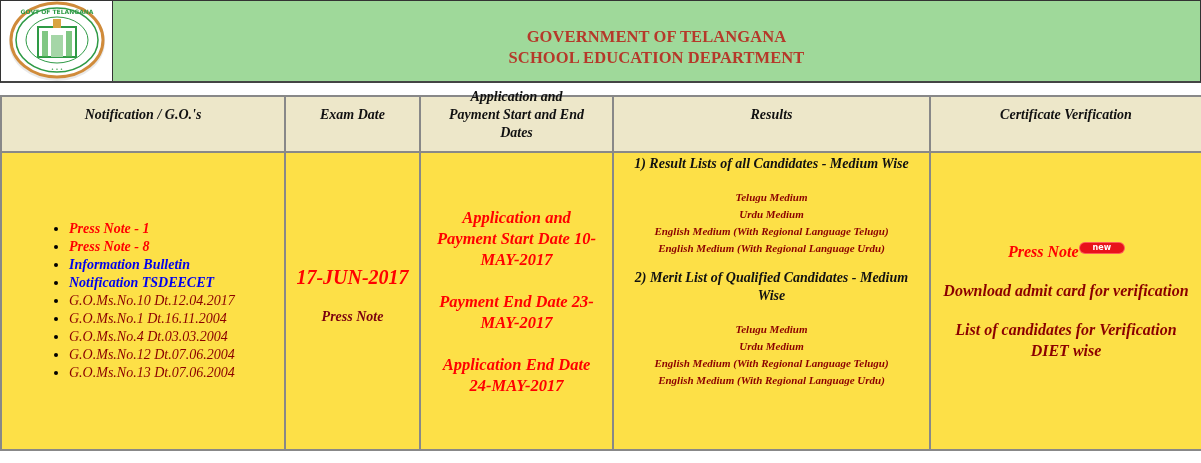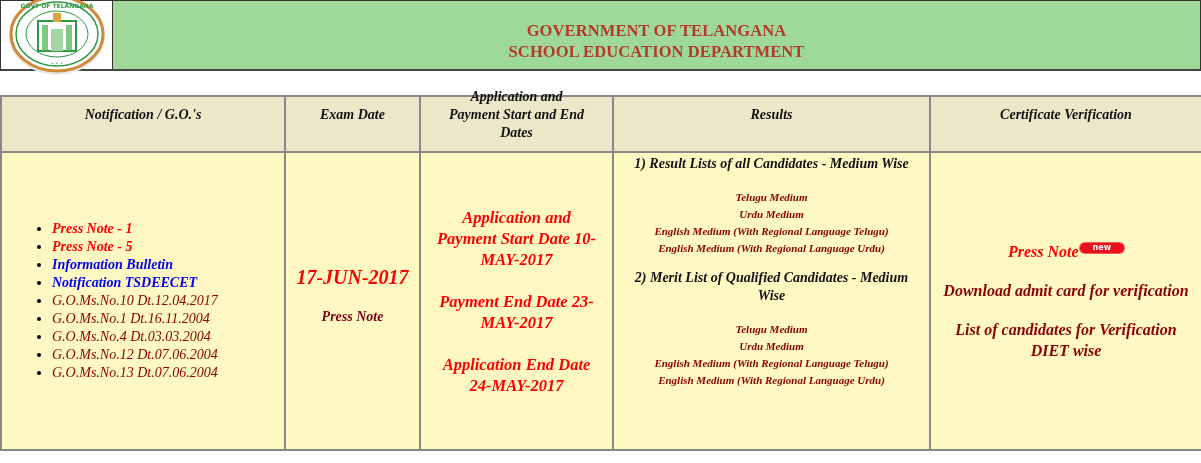--- a/index.html
+++ b/index.html
@@ -10,21 +10,21 @@
     body {
       width: 1201px;
       height: 463px;
       overflow: hidden;
       font-family: "Liberation Serif", "DejaVu Serif", serif;
     }
     .header {
       position: absolute;
       left: 0; top: 0;
       width: 1201px;
-      height: 71px;
+      height: 83px;
       box-sizing: border-box;
       border: 1px solid #333333;
       border-bottom: 2px solid #444444;
       display: flex;
       background: #9fd99a;
     }
     .logo-cell {
       width: 112px;
       height: 100%;
       box-sizing: border-box;
@@ -67,29 +67,29 @@
       font-size: 14px;
       color: #111111;
       vertical-align: middle;
       line-height: 18px;
     }
     table.main th .inner {
       position: relative;
       top: -9px;
     }
     table.main td {
-      background: #fef9c3;
+      background: #fde047;
       height: 296px;
       vertical-align: middle;
       font-style: italic;
       font-weight: bold;
     }
     .col1 ul {
       text-align: left;
-      margin: 0;
+      margin: 17px;
       padding-left: 50px;
       font-size: 14px;
       line-height: 18px;
     }
     .col1 li { margin: 0; }
     .red { color: #ff0000; }
     .blue { color: #0000ee; }
     .go { font-weight: normal; color: #8b0000; }
     .exam-date {
       color: #ff0000;
@@ -206,21 +206,21 @@
       <th>
           <div class="inner">Certificate Verification</div>
         </th>
     </tr>
   </thead>
   <tbody>
     <tr>
       <td class="col1">
         <ul>
           <li><a class="red">Press Note - 1</a></li>
-          <li><a class="red">Press Note - 5</a></li>
+          <li><a class="red">Press Note - 8</a></li>
           <li><a class="blue">Information Bulletin</a></li>
           <li><a class="blue">Notification TSDEECET</a></li>
           <li><a class="go">G.O.Ms.No.10 Dt.12.04.2017</a></li>
           <li><a class="go">G.O.Ms.No.1 Dt.16.11.2004</a></li>
           <li><a class="go">G.O.Ms.No.4 Dt.03.03.2004</a></li>
           <li><a class="go">G.O.Ms.No.12 Dt.07.06.2004</a></li>
           <li><a class="go">G.O.Ms.No.13 Dt.07.06.2004</a></li>
         </ul>
       </td>
       <td>

